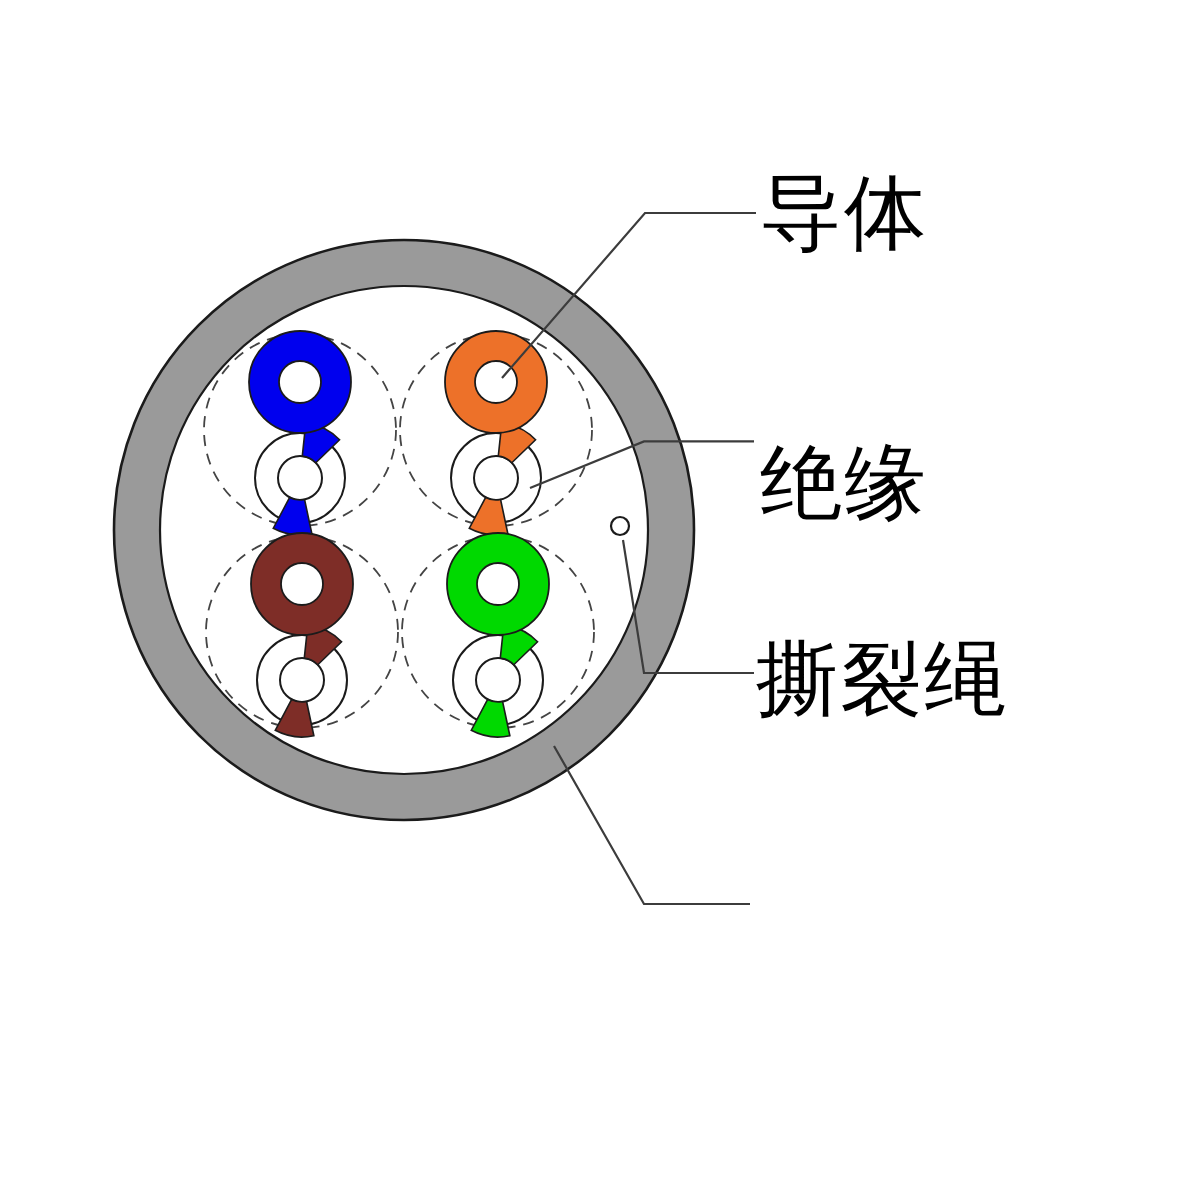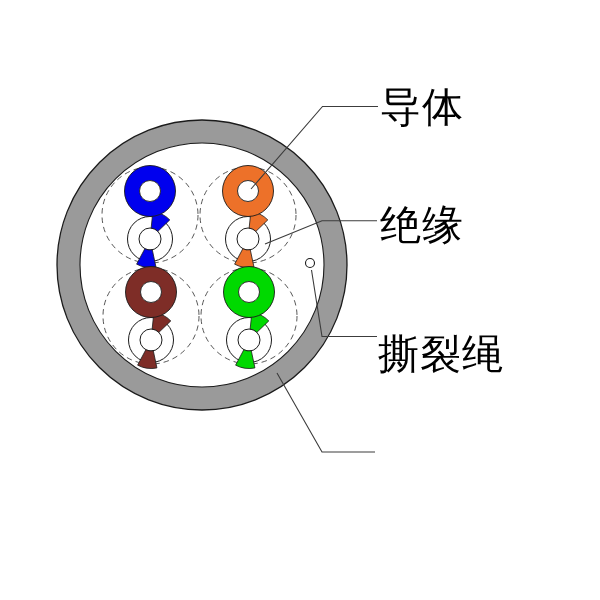--- a/index.html
+++ b/index.html
@@ -56,15 +56,15 @@
       <circle cx="249" cy="292" r="18" fill="none" stroke="#00D900" stroke-width="15"></circle>
       <circle cx="249" cy="292" r="25.5" fill="none" stroke="#1b1b1b" stroke-width="0.9"></circle>
       <circle cx="249" cy="292" r="10.5" fill="#ffffff" stroke="#1b1b1b" stroke-width="0.9"></circle>
       <circle cx="310" cy="263" r="4.5" fill="#ffffff" stroke="#1b1b1b" stroke-width="1.1"></circle>
       <polyline points="251,189 322.5,106.5 378,106.5" fill="none" stroke="#3c3c3c" stroke-width="1.1"></polyline>
       <polyline points="265,244 322,220.7 377,220.7" fill="none" stroke="#3c3c3c" stroke-width="1.1"></polyline>
       <polyline points="311.5,270 322,336.5 377,336.5" fill="none" stroke="#3c3c3c" stroke-width="1.1"></polyline>
       <polyline points="277,373 322,452 375,452" fill="none" stroke="#3c3c3c" stroke-width="1.1"></polyline>
     </svg>
   <div class="diagram-label" style="left: 380px; top: 107px;">导体</div>
-  <div class="diagram-label" style="left: 380px; top: 225px;">绝缘</div>
-  <div class="diagram-label" style="left: 378px; top: 354px;">撕裂绳</div>
+  <div class="diagram-label" style="left: 380px; top: 242px;">绝缘</div>
+  <div class="diagram-label" style="left: 378px; top: 340px;">撕裂绳</div>
 </div>
 
 </body></html>

